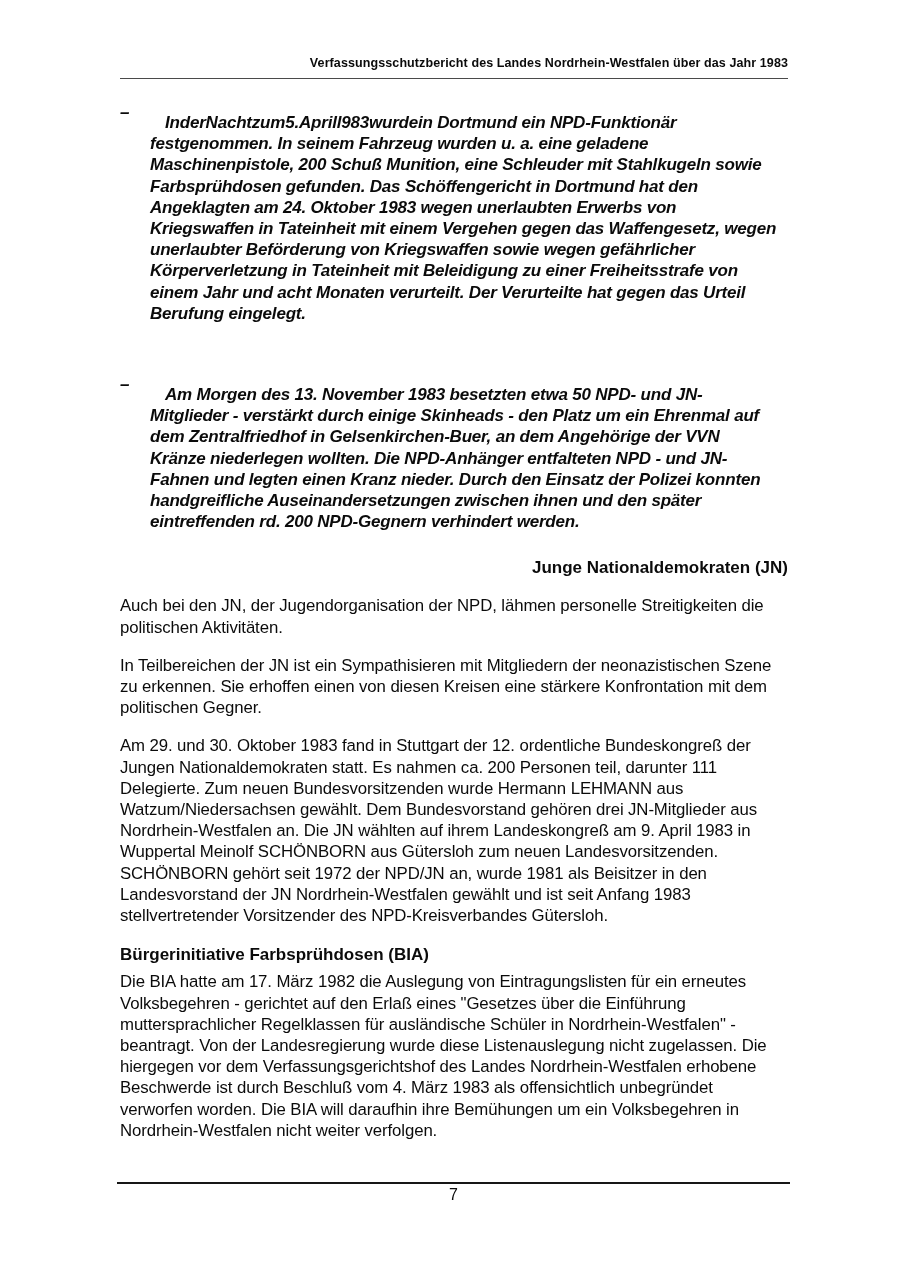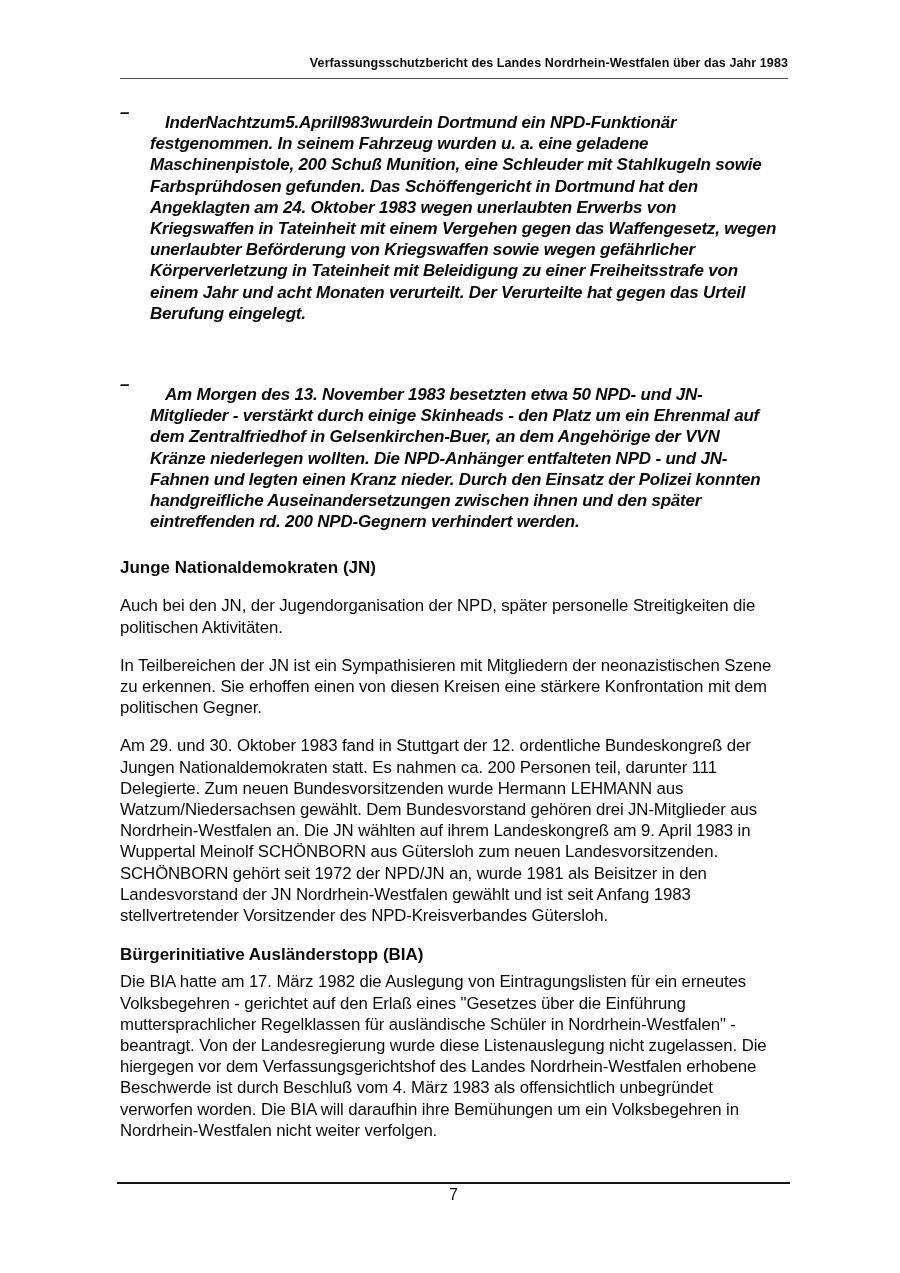--- a/index.html
+++ b/index.html
@@ -38,21 +38,21 @@
   }
   .bullet + .bullet { margin-top: 40px; }
   .bullet-marker { flex: 0 0 20px; width: 20px; }
   .bullet-text { margin: 10px; text-indent: 15px; }
   .section-heading {
     font-size: 17px;
     font-weight: 700;
     line-height: 21px;
     margin: 18px 0 0 0;
   }
-  .section-heading.jn { margin-top: 15px; }
+  .section-heading.jn { margin-top: 15px; text-align: right; }
   p.body {
     font-size: 16.8px;
     line-height: 21.2px;
     letter-spacing: -0.1px;
     margin: 17px 0 0 0;
   }
   p.body.tight { margin-top: 6px; }
   .page-footer {
     position: absolute;
     left: 117px;
@@ -85,27 +85,27 @@
         <p class="bullet-text">InderNachtzum5.Aprill983wurdein Dortmund ein NPD-Funktionär festgenommen. In seinem Fahrzeug wurden u. a. eine geladene Maschinenpistole, 200 Schuß Munition, eine Schleuder mit Stahlkugeln sowie Farbsprühdosen gefunden. Das Schöffengericht in Dortmund hat den Angeklagten am 24. Oktober 1983 wegen unerlaubten Erwerbs von Kriegswaffen in Tateinheit mit einem Vergehen gegen das Waffengesetz, wegen unerlaubter Beförderung von Kriegswaffen sowie wegen gefährlicher Körperverletzung in Tateinheit mit Beleidigung zu einer Freiheitsstrafe von einem Jahr und acht Monaten verurteilt. Der Verurteilte hat gegen das Urteil Berufung eingelegt.</p>
       </div>
       <div class="bullet">
         <span class="bullet-marker">–</span>
         <p class="bullet-text">Am Morgen des 13. November 1983 besetzten etwa 50 NPD- und JN-Mitglieder - verstärkt durch einige Skinheads - den Platz um ein Ehrenmal auf dem Zentralfriedhof in Gelsenkirchen-Buer, an dem Angehörige der VVN Kränze niederlegen wollten. Die NPD-Anhänger entfalteten NPD - und JN-Fahnen und legten einen Kranz nieder. Durch den Einsatz der Polizei konnten handgreifliche Auseinandersetzungen zwischen ihnen und den später eintreffenden rd. 200 NPD-Gegnern verhindert werden.</p>
       </div>
     </div>
 
     <div>
       <h2 class="section-heading jn">Junge Nationaldemokraten (JN)</h2>
-      <p class="body">Auch bei den JN, der Jugendorganisation der NPD, später personelle Streitigkeiten die politischen Aktivitäten.</p>
+      <p class="body">Auch bei den JN, der Jugendorganisation der NPD, lähmen personelle Streitigkeiten die politischen Aktivitäten.</p>
       <p class="body">In Teilbereichen der JN ist ein Sympathisieren mit Mitgliedern der neonazistischen Szene zu erkennen. Sie erhoffen einen von diesen Kreisen eine stärkere Konfrontation mit dem politischen Gegner.</p>
       <p class="body">Am 29. und 30. Oktober 1983 fand in Stuttgart der 12. ordentliche Bundeskongreß der Jungen Nationaldemokraten statt. Es nahmen ca. 200 Personen teil, darunter 111 Delegierte. Zum neuen Bundesvorsitzenden wurde Hermann LEHMANN aus Watzum/Niedersachsen gewählt. Dem Bundesvorstand gehören drei JN-Mitglieder aus Nordrhein-Westfalen an. Die JN wählten auf ihrem Landeskongreß am 9. April 1983 in Wuppertal Meinolf SCHÖNBORN aus Gütersloh zum neuen Landesvorsitzenden. SCHÖNBORN gehört seit 1972 der NPD/JN an, wurde 1981 als Beisitzer in den Landesvorstand der JN Nordrhein-Westfalen gewählt und ist seit Anfang 1983 stellvertretender Vorsitzender des NPD-Kreisverbandes Gütersloh.</p>
     </div>
 
     <div>
-      <h2 class="section-heading">Bürgerinitiative Ausländerstopp (BIA)</h2>
+      <h2 class="section-heading">Bürgerinitiative Farbsprühdosen (BIA)</h2>
       <p class="body tight">Die BIA hatte am 17. März 1982 die Auslegung von Eintragungslisten für ein erneutes Volksbegehren - gerichtet auf den Erlaß eines "Gesetzes über die Einführung muttersprachlicher Regelklassen für ausländische Schüler in Nordrhein-Westfalen" - beantragt. Von der Landesregierung wurde diese Listenauslegung nicht zugelassen. Die hiergegen vor dem Verfassungsgerichtshof des Landes Nordrhein-Westfalen erhobene Beschwerde ist durch Beschluß vom 4. März 1983 als offensichtlich unbegründet verworfen worden. Die BIA will daraufhin ihre Bemühungen um ein Volksbegehren in Nordrhein-Westfalen nicht weiter verfolgen.</p>
     </div>
 
   </div>
 
   <div class="page-footer">
     <span class="page-number">7</span>
   </div>
 
 </div>

